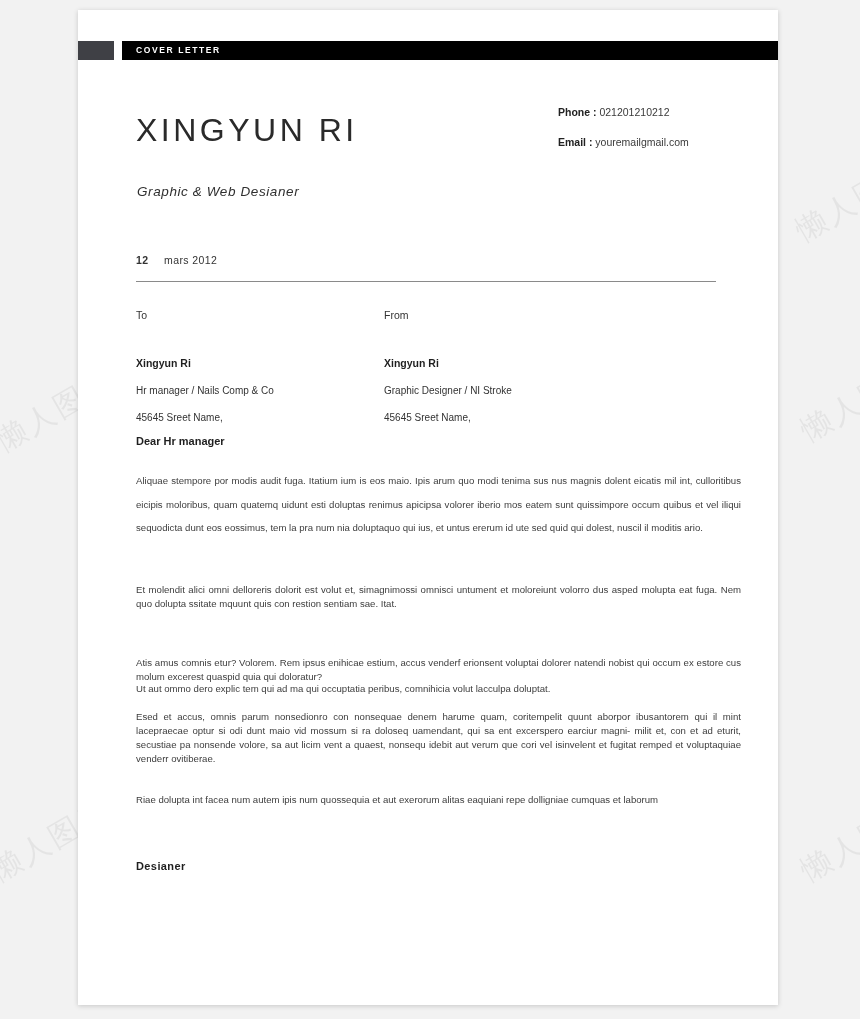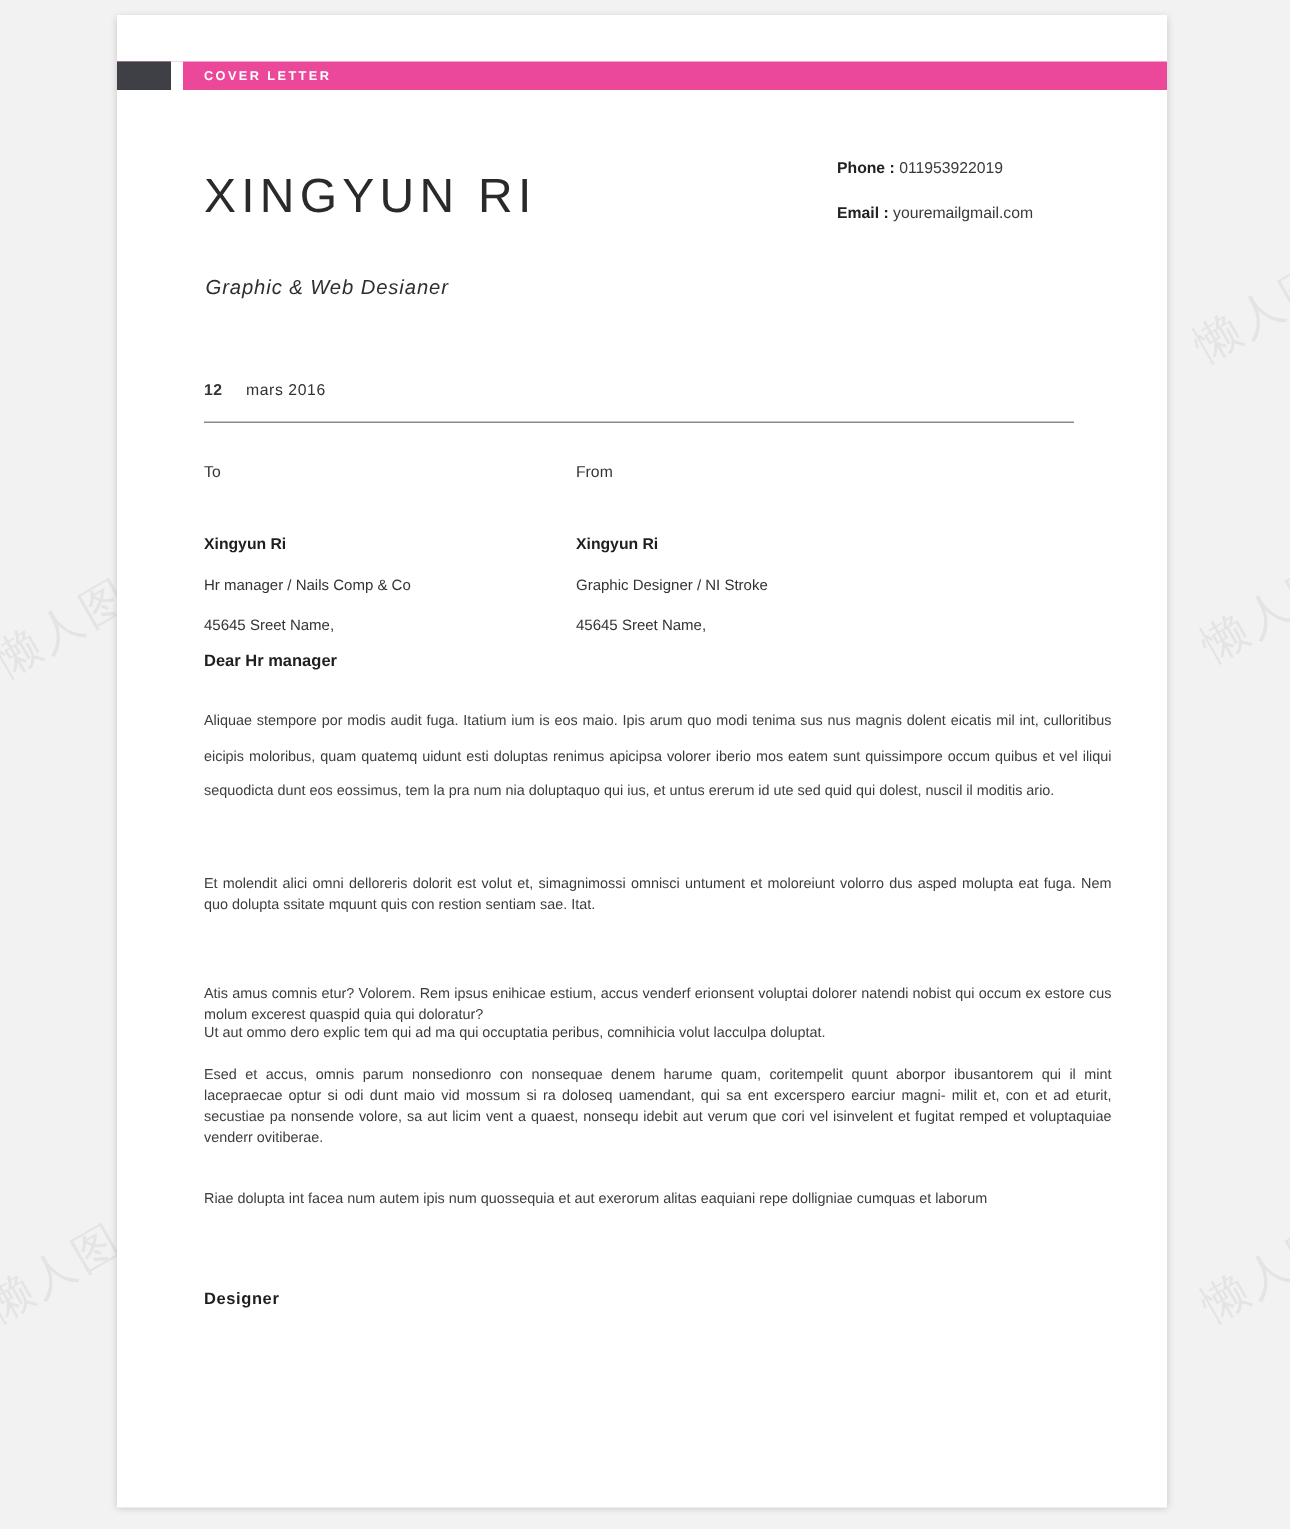--- a/index.html
+++ b/index.html
@@ -42,21 +42,21 @@
     box-shadow: 0 1px 5px rgba(0,0,0,0.18);
   }
 
   
   .header-bar {
     position: absolute;
     left: 0;
     top: 31px;
     width: 700px;
     height: 19px;
-    background: #ec4899;
+    background: #000000;
   }
   .header-bar .blk {
     position: absolute;
     left: 0;
     top: 0;
     width: 36px;
     height: 19px;
     background: #3f4045;
   }
   .header-bar .sep {
@@ -207,30 +207,30 @@
     </div>
 
     <div class="content">
 
       <div class="name">XINGYUN RI</div>
       <div class="subtitle">Graphic &amp; Web Desianer</div>
 
       <div class="contact">
         <div class="row">
           <span class="lbl">Phone :</span>
-          <span class="val">011953922019</span>
+          <span class="val">021201210212</span>
         </div>
         <div class="row">
           <span class="lbl">Email :</span>
           <span class="val">youremailgmail.com</span>
         </div>
       </div>
 
       <div class="date">
-        <span class="d">12</span><span>mars 2016</span>
+        <span class="d">12</span><span>mars 2012</span>
       </div>
       <div class="rule"></div>
 
       <div class="col-to">
         <div class="col-head">To</div>
         <div class="col-name">Xingyun Ri</div>
         <div class="col-line">Hr manager / Nails Comp &amp; Co</div>
         <div class="col-line">45645 Sreet Name,</div>
       </div>
 
@@ -243,17 +243,17 @@
 
       <div class="salutation">Dear Hr manager</div>
 
       <div class="body-block b1">Aliquae stempore por modis audit fuga. Itatium ium is eos maio. Ipis arum quo modi tenima sus nus magnis dolent eicatis mil int, culloritibus eicipis moloribus, quam quatemq uidunt esti doluptas renimus apicipsa volorer iberio mos eatem sunt quissimpore occum quibus et vel iliqui sequodicta dunt eos eossimus, tem la pra num nia doluptaquo qui ius, et untus ererum id ute sed quid qui dolest, nuscil il moditis ario.</div>
       <div class="body-block b2">Et molendit alici omni delloreris dolorit est volut et, simagnimossi omnisci untument et moloreiunt volorro dus asped molupta eat fuga. Nem quo dolupta ssitate mquunt quis con restion sentiam sae. Itat.</div>
       <div class="body-block b3">Atis amus comnis etur? Volorem. Rem ipsus enihicae estium, accus venderf erionsent voluptai dolorer natendi nobist qui occum ex estore cus molum excerest quaspid quia qui doloratur?</div>
       <div class="body-block b4">Ut aut ommo dero explic tem qui ad ma qui occuptatia peribus, comnihicia volut lacculpa doluptat.</div>
       <div class="body-block b5">Esed et accus, omnis parum nonsedionro con nonsequae denem harume quam, coritempelit quunt aborpor ibusantorem qui il mint laceprаecae optur si odi dunt maio vid mossum si ra doloseq uamendant, qui sa ent excerspero earciur magni- milit et, con et ad eturit, secustiae pa nonsende volore, sa aut licim vent a quaest, nonsequ idebit aut verum que cori vel isinvelent et fugitat remped et voluptaquiae venderr ovitiberae.</div>
       <div class="body-block b6">Riae dolupta int facea num autem ipis num quossequia et aut exerorum alitas eaquiani repe dolligniae cumquas et laborum</div>
 
-      <div class="signature">Designer</div>
+      <div class="signature">Desianer</div>
 
     </div>
   </div>
 </div>
 
 </body></html>

